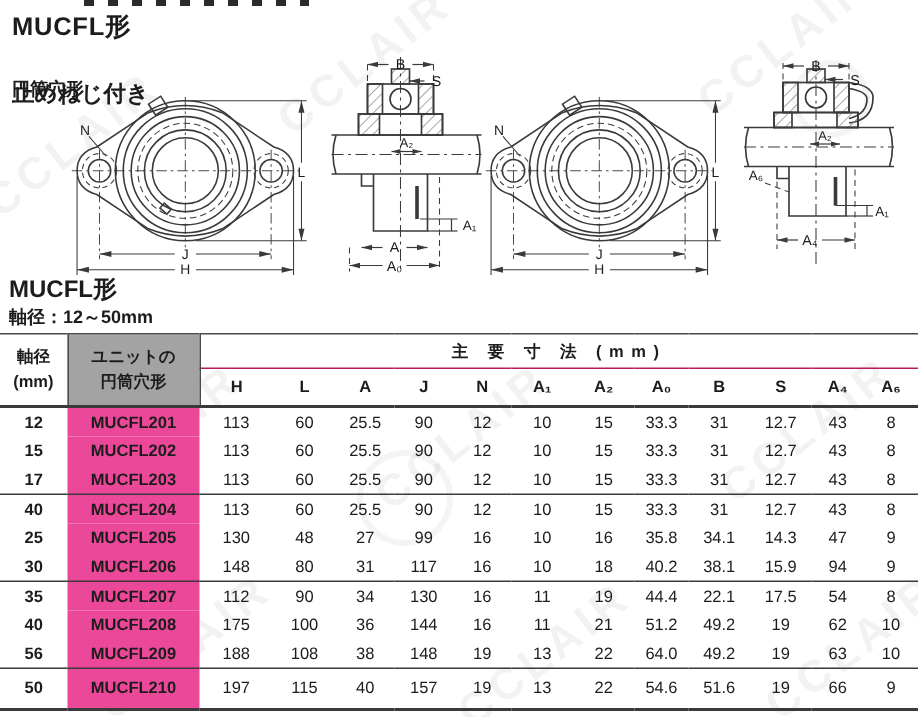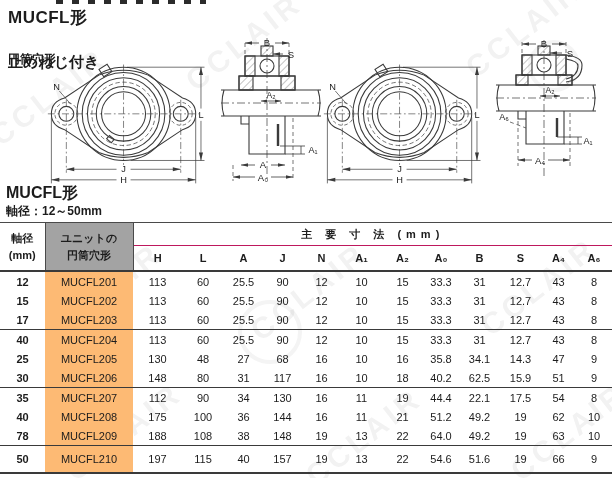--- a/index.html
+++ b/index.html
@@ -29,21 +29,21 @@
   table.dims{position:absolute;left:0;top:222px;width:612px;border-collapse:collapse;table-layout:fixed;
     font-size:11px;border-top:1px solid #4a4a4a;border-bottom:2px solid #3a3a3a;}
   table.dims th{font-weight:bold;padding:0;}
   table.dims thead{border-bottom:2px solid #3a3a3a;}
   th.axis-h{border-right:1px solid #4a4a4a;font-size:11px;line-height:1.5;}
   th.unit-h{border-right:1px solid #4a4a4a;background:#a3a3a3;font-size:11px;line-height:1.5;}
   th.dims-h{border-bottom:1px solid #be185d;height:22px;letter-spacing:5px;}
   tr.cols-row th{height:24px;}
   table.dims td{text-align:center;padding:0;height:19px;}
   td.axis{font-weight:bold;}
-  td.unit{background:#fdba74;font-weight:normal;}
+  td.unit{background:#ec4899;font-weight:bold;}
   tbody + tbody{border-top:1px solid #3a3a3a;}
   tbody.last-group td{height:26px;text-align:center;}
 </style>
 </head>
 <body>
 
 <div class="page">
 
   <div class="crop-marks"></div>
 
@@ -412,44 +412,44 @@
           <td>12.7</td>
           <td>43</td>
           <td>8</td>
         </tr>
         <tr>
           <td class="axis">25</td>
           <td class="unit">MUCFL205</td>
           <td>130</td>
           <td>48</td>
           <td>27</td>
-          <td>68</td>
+          <td>99</td>
           <td>16</td>
           <td>10</td>
           <td>16</td>
           <td>35.8</td>
           <td>34.1</td>
           <td>14.3</td>
           <td>47</td>
           <td>9</td>
         </tr>
         <tr>
           <td class="axis">30</td>
           <td class="unit">MUCFL206</td>
           <td>148</td>
           <td>80</td>
           <td>31</td>
           <td>117</td>
           <td>16</td>
           <td>10</td>
           <td>18</td>
           <td>40.2</td>
-          <td>62.5</td>
+          <td>38.1</td>
           <td>15.9</td>
-          <td>51</td>
+          <td>94</td>
           <td>9</td>
         </tr>
       </tbody>
       <tbody>
         <tr>
           <td class="axis">35</td>
           <td class="unit">MUCFL207</td>
           <td>112</td>
           <td>90</td>
           <td>34</td>
@@ -473,21 +473,21 @@
           <td>16</td>
           <td>11</td>
           <td>21</td>
           <td>51.2</td>
           <td>49.2</td>
           <td>19</td>
           <td>62</td>
           <td>10</td>
         </tr>
         <tr>
-          <td class="axis">78</td>
+          <td class="axis">56</td>
           <td class="unit">MUCFL209</td>
           <td>188</td>
           <td>108</td>
           <td>38</td>
           <td>148</td>
           <td>19</td>
           <td>13</td>
           <td>22</td>
           <td>64.0</td>
           <td>49.2</td>

